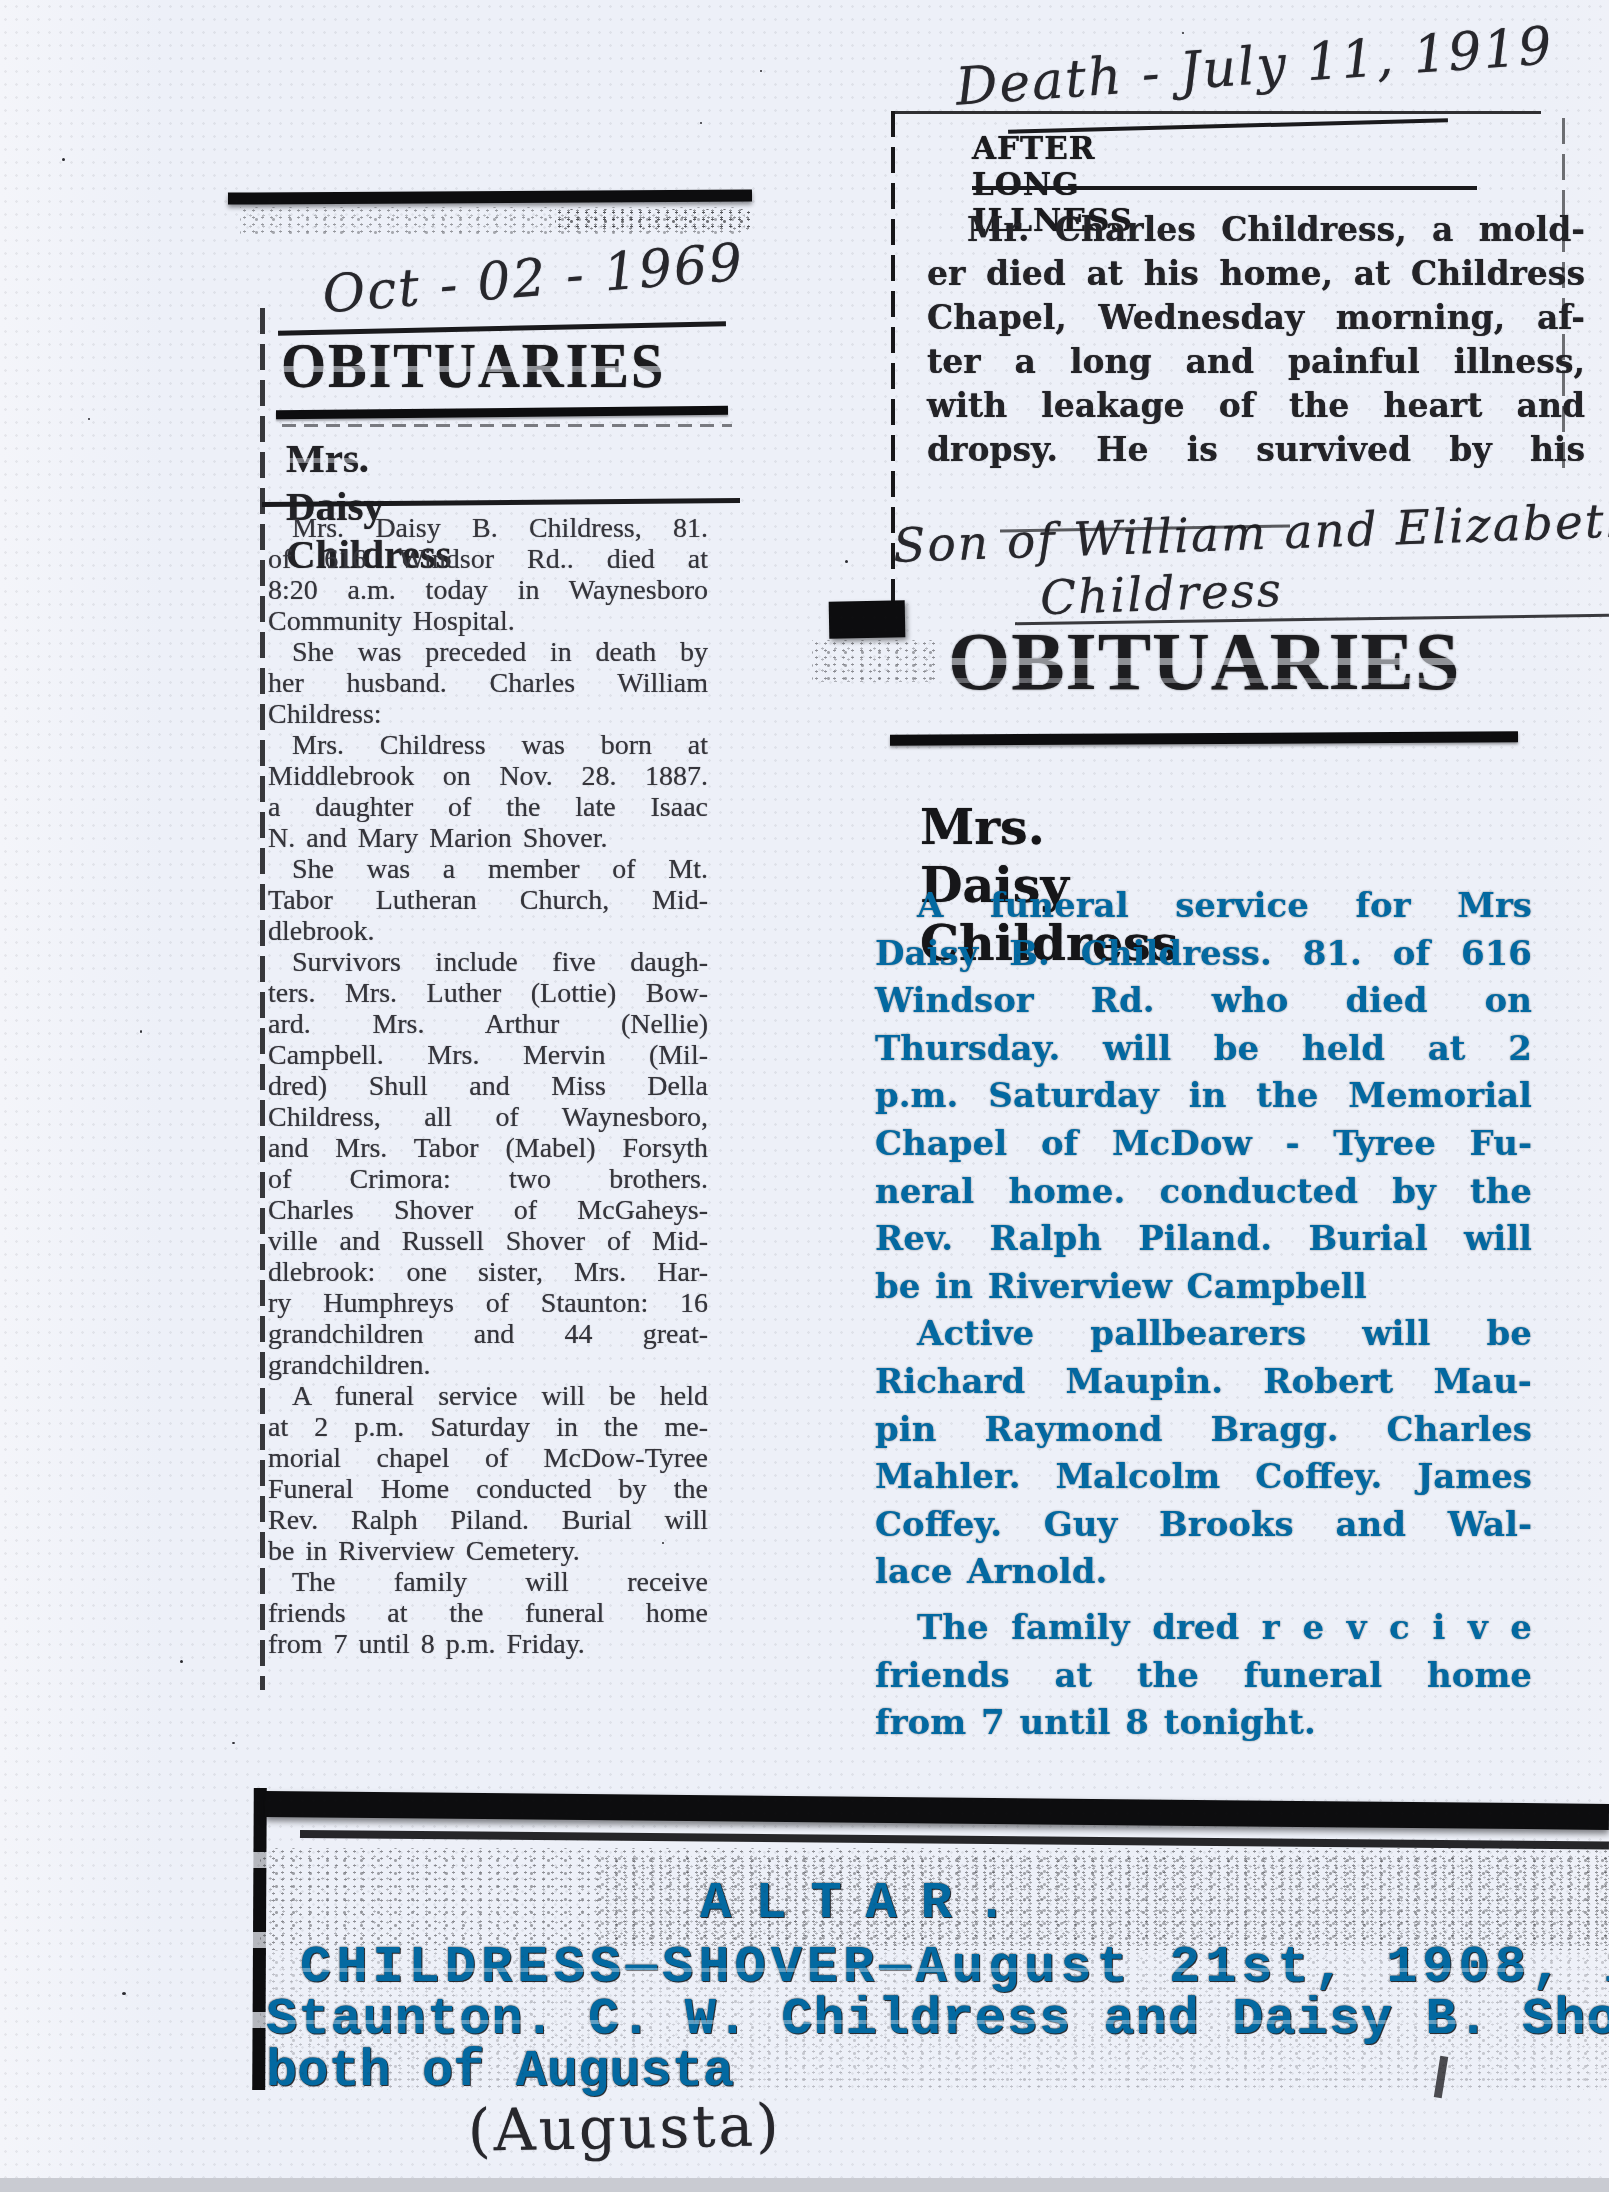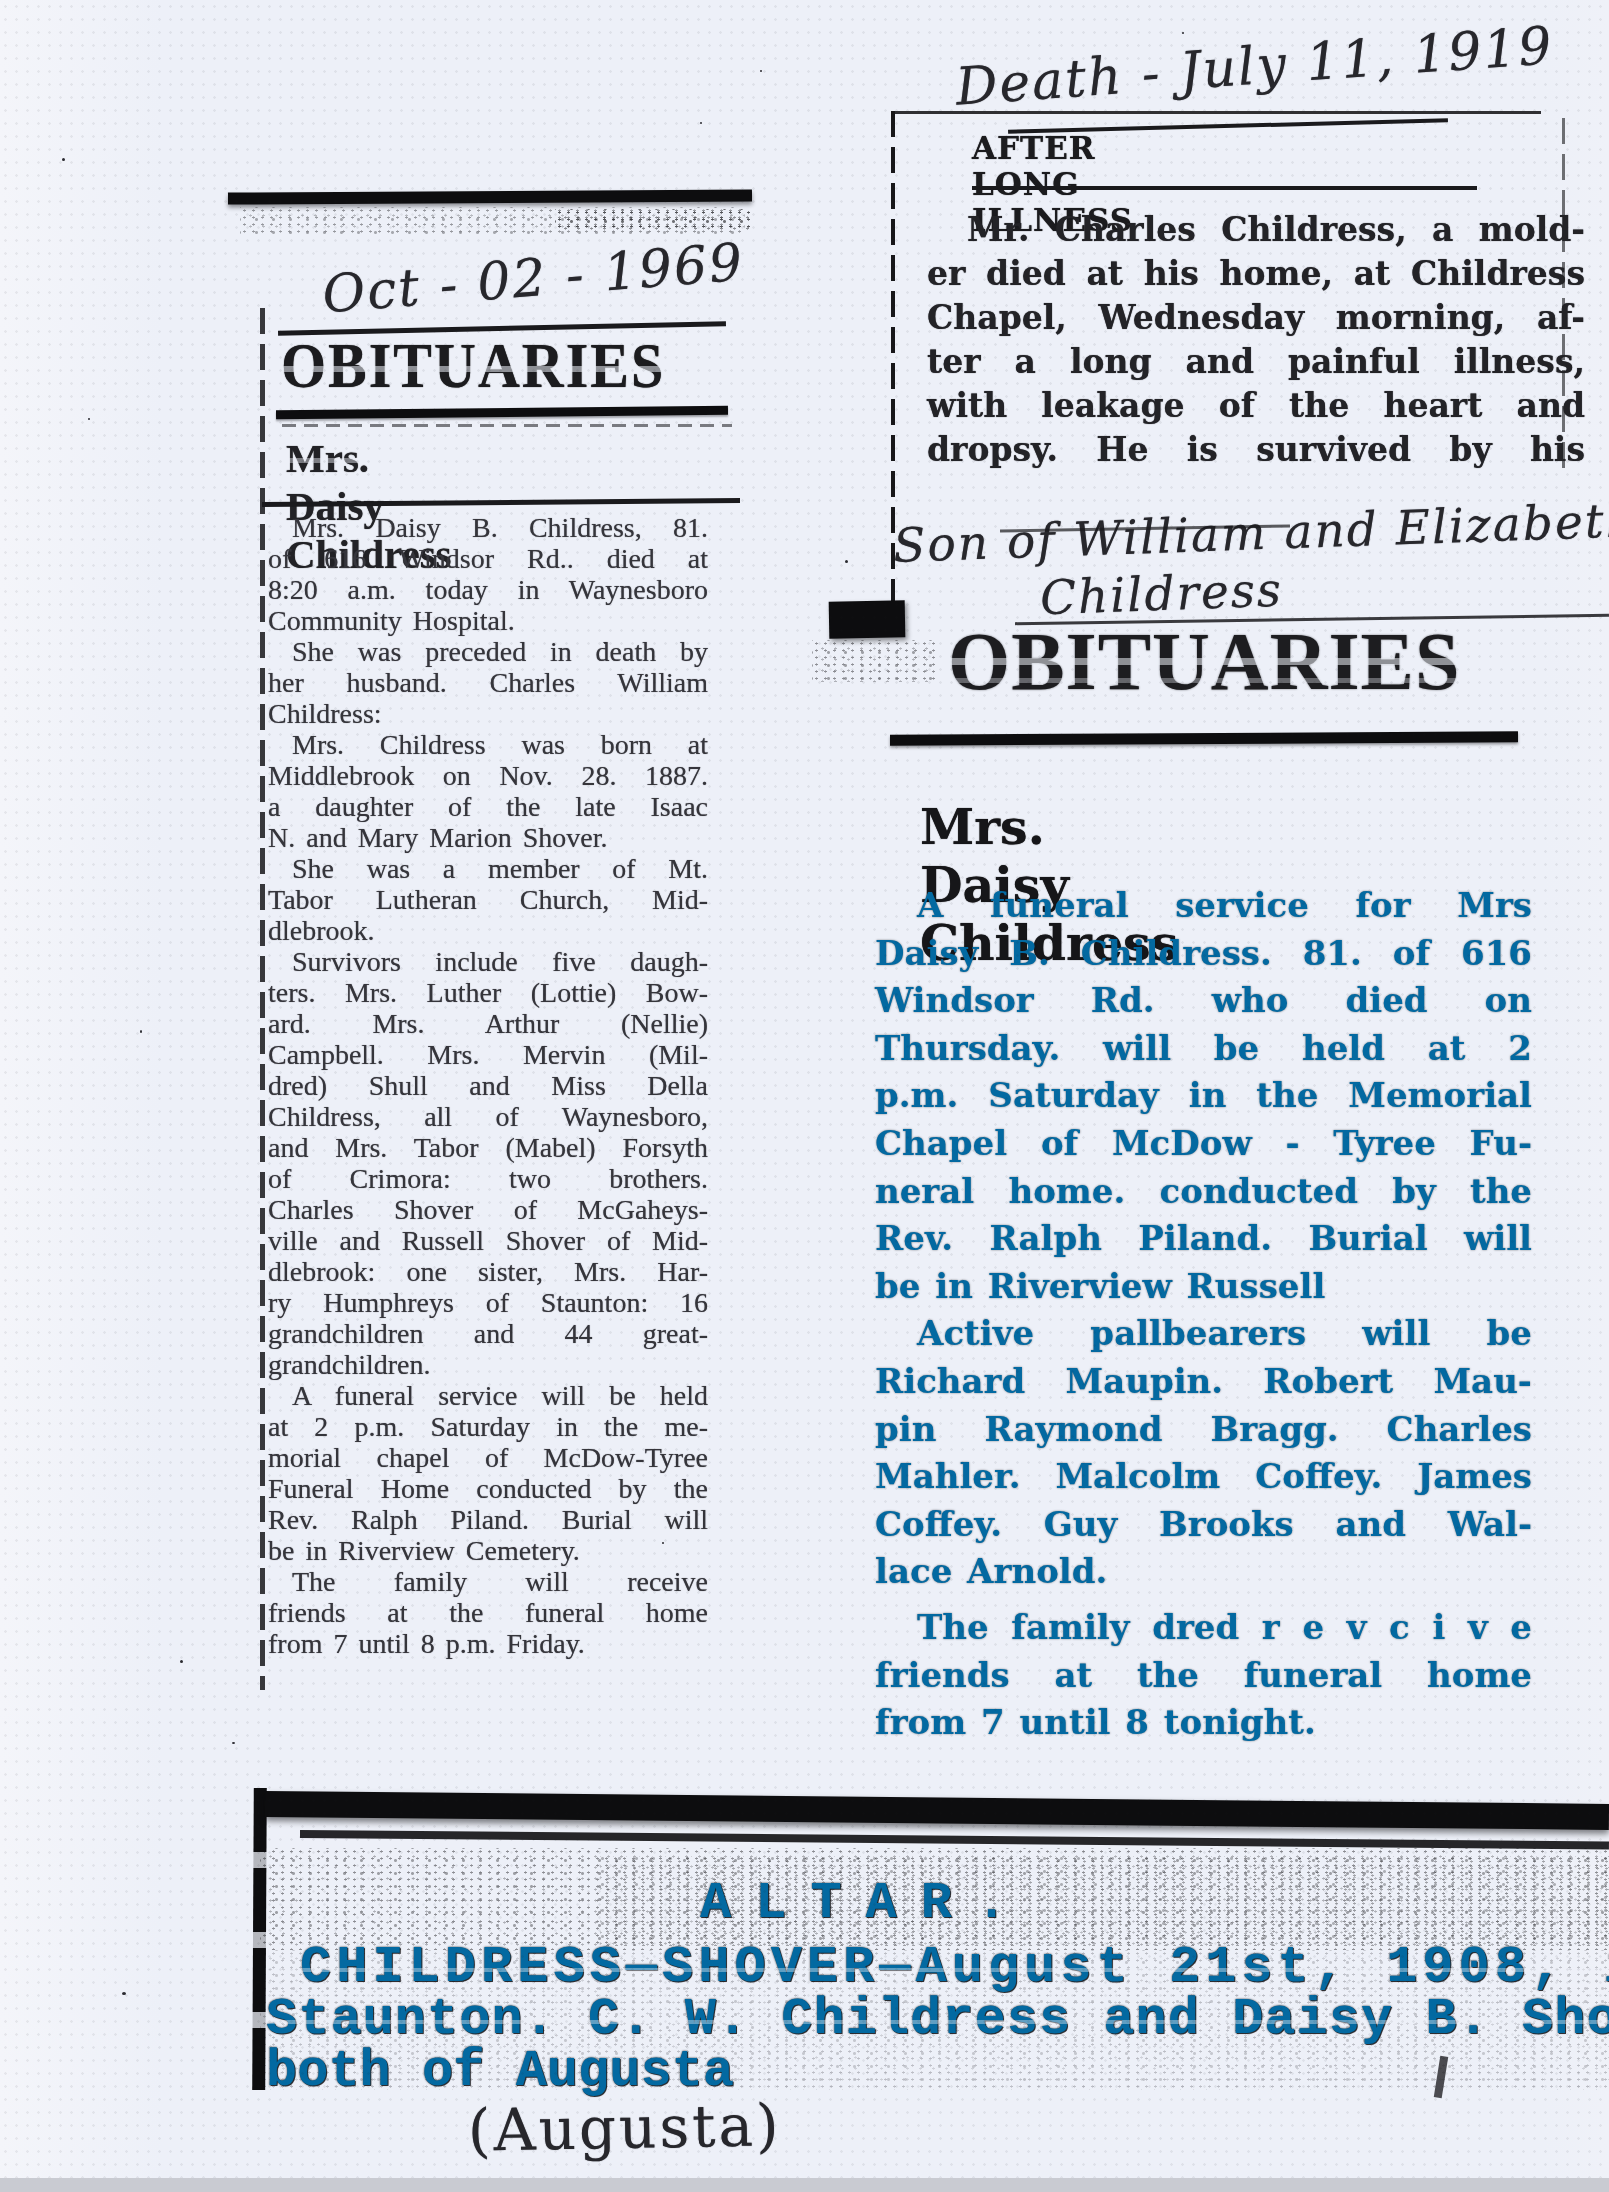--- a/index.html
+++ b/index.html
@@ -183,21 +183,21 @@
     <div class="abs np-col bodyFuneral" style="left:875px;top:882px;">
         <div class="para">
           <div class="line first">A funeral service for Mrs</div>
           <div class="line">Daisy B. Childress. 81. of 616</div>
           <div class="line">Windsor Rd. who died on</div>
           <div class="line">Thursday. will be held at 2</div>
           <div class="line">p.m. Saturday in the Memorial</div>
           <div class="line">Chapel of McDow - Tyree Fu-</div>
           <div class="line">neral home. conducted by the</div>
           <div class="line">Rev. Ralph Piland. Burial will</div>
-          <div class="line end">be in Riverview Russell</div>
+          <div class="line end">be in Riverview Campbell</div>
         </div>
         <div class="para">
           <div class="line first">Active pallbearers will be</div>
           <div class="line">Richard Maupin. Robert Mau-</div>
           <div class="line">pin Raymond Bragg. Charles</div>
           <div class="line">Mahler. Malcolm Coffey. James</div>
           <div class="line">Coffey. Guy Brooks and Wal-</div>
           <div class="line end">lace Arnold.</div>
         </div>
         <div class="para">

